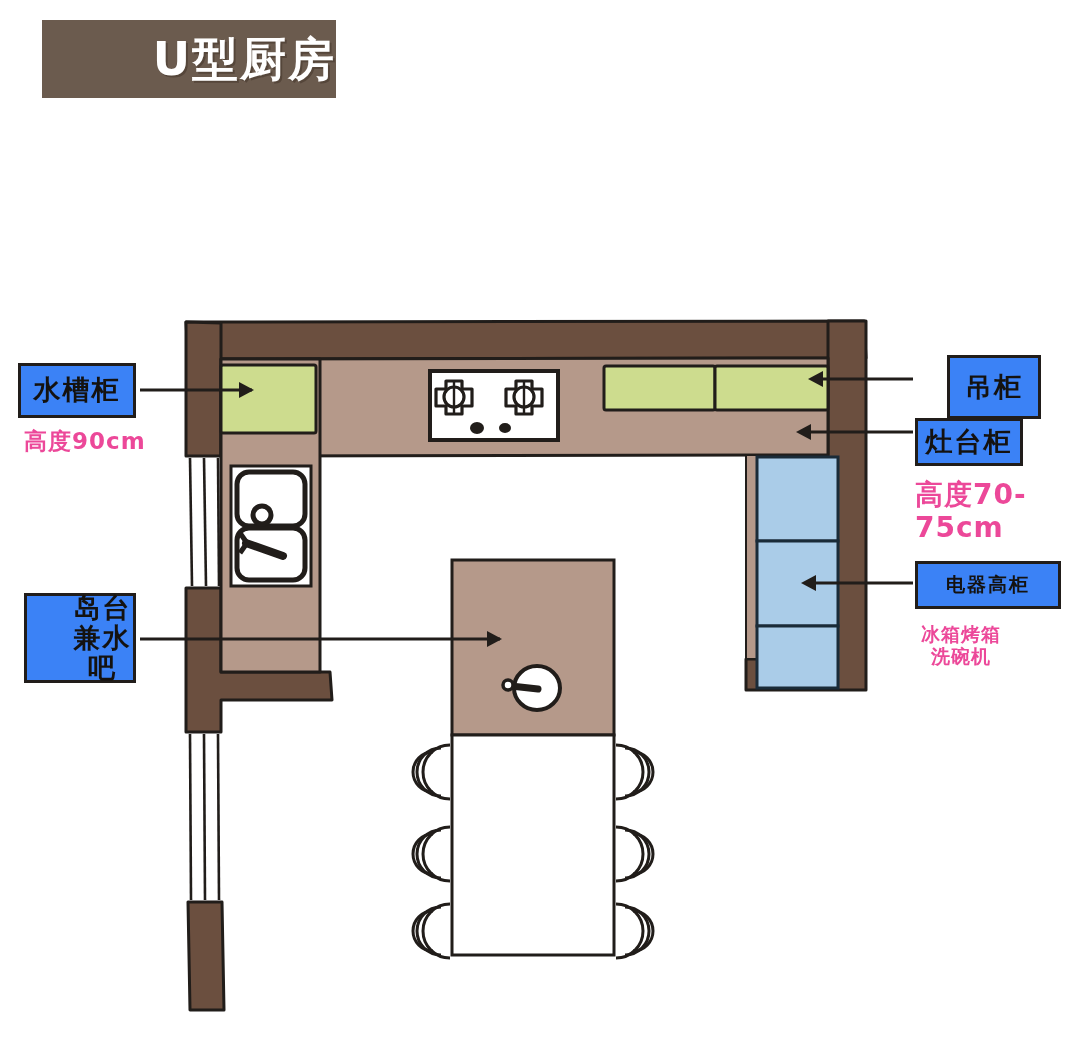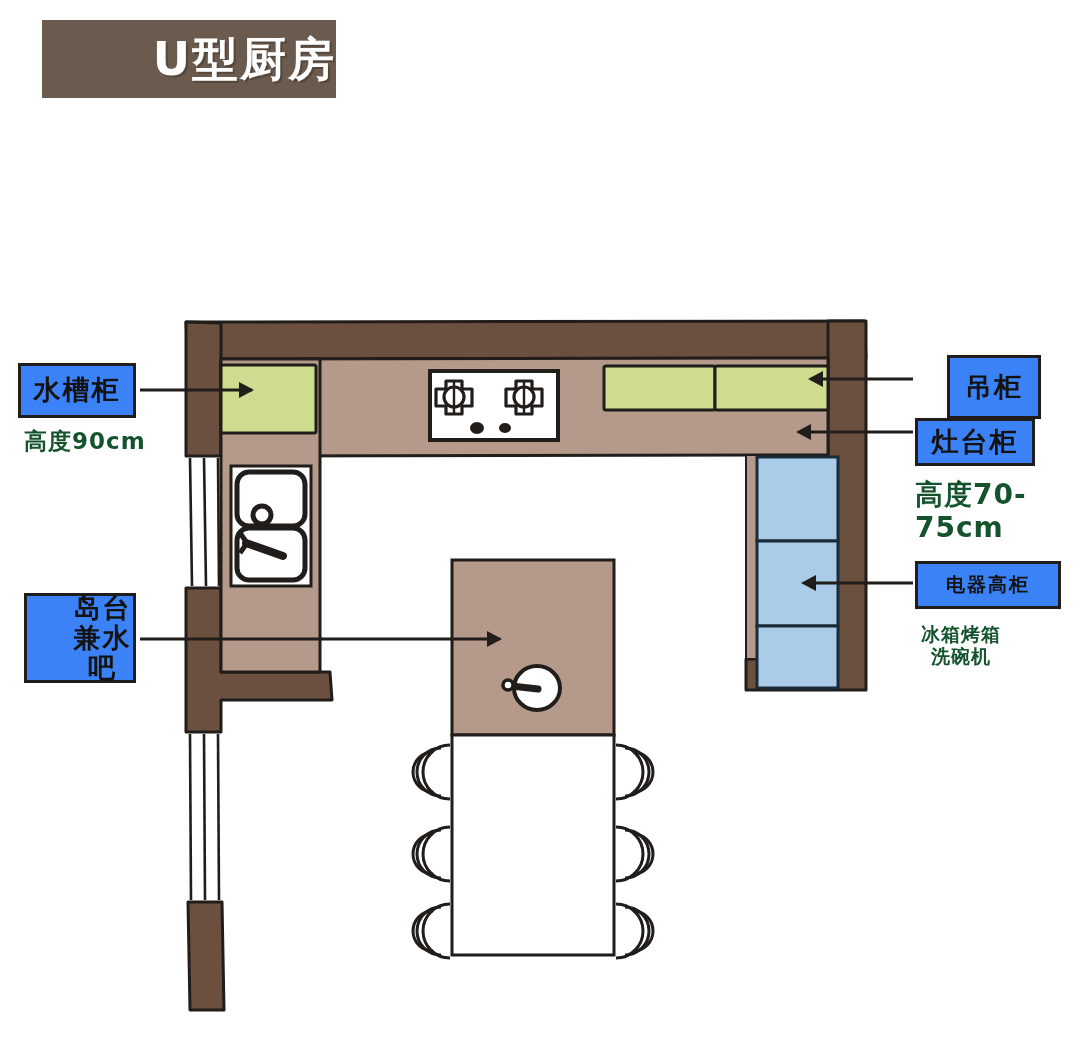--- a/index.html
+++ b/index.html
@@ -25,21 +25,21 @@
 
   
   .label-box{
     position:absolute;background:#3b82f6;border:3px solid #211D1A;
     display:flex;align-items:center;justify-content:center;
     box-sizing:border-box;color:#141210;font-weight:bold;
     line-height:1.12;text-align:center;white-space:pre-line;
     letter-spacing:2px;
   }
   .sub-note{
-    position:absolute;color:#14532d;font-weight:bold;
+    position:absolute;color:#ec4899;font-weight:bold;
     line-height:1.18;white-space:pre-line;letter-spacing:1px;
   }
 
   svg{display:block;}
   .ink{fill:none;stroke:#211D1A;}
 </style>
 </head>
 <body>
 
 <div id="stage">
@@ -188,21 +188,21 @@
 
   <div class="label-box" style="left:24px;top:593px;width:112px;height:90px;font-size:27px;padding-left:45px;">
     <span>岛台
 兼水吧</span>
   </div>
 
   <div class="label-box" style="left:915px;top:355px;width:94px;height:64px;font-size:27px;margin-left:32px;">
     <span>吊柜</span>
   </div>
 
-  <div class="label-box" style="left:915px;top:418px;width:120px;height:48px;font-size:27px;">
+  <div class="label-box" style="left:915px;top:418px;width:108px;height:48px;font-size:27px;">
     <span>灶台柜</span>
   </div>
   <div class="sub-note" style="left:915px;top:478px;font-size:28px;">高度70-75cm</div>
 
   <div class="label-box" style="left:915px;top:561px;width:146px;height:48px;font-size:19px;">
     <span>电器高柜</span>
   </div>
   <div class="sub-note" style="left:921px;top:623px;font-size:19px;text-align:center;">冰箱烤箱
 洗碗机</div>
 

